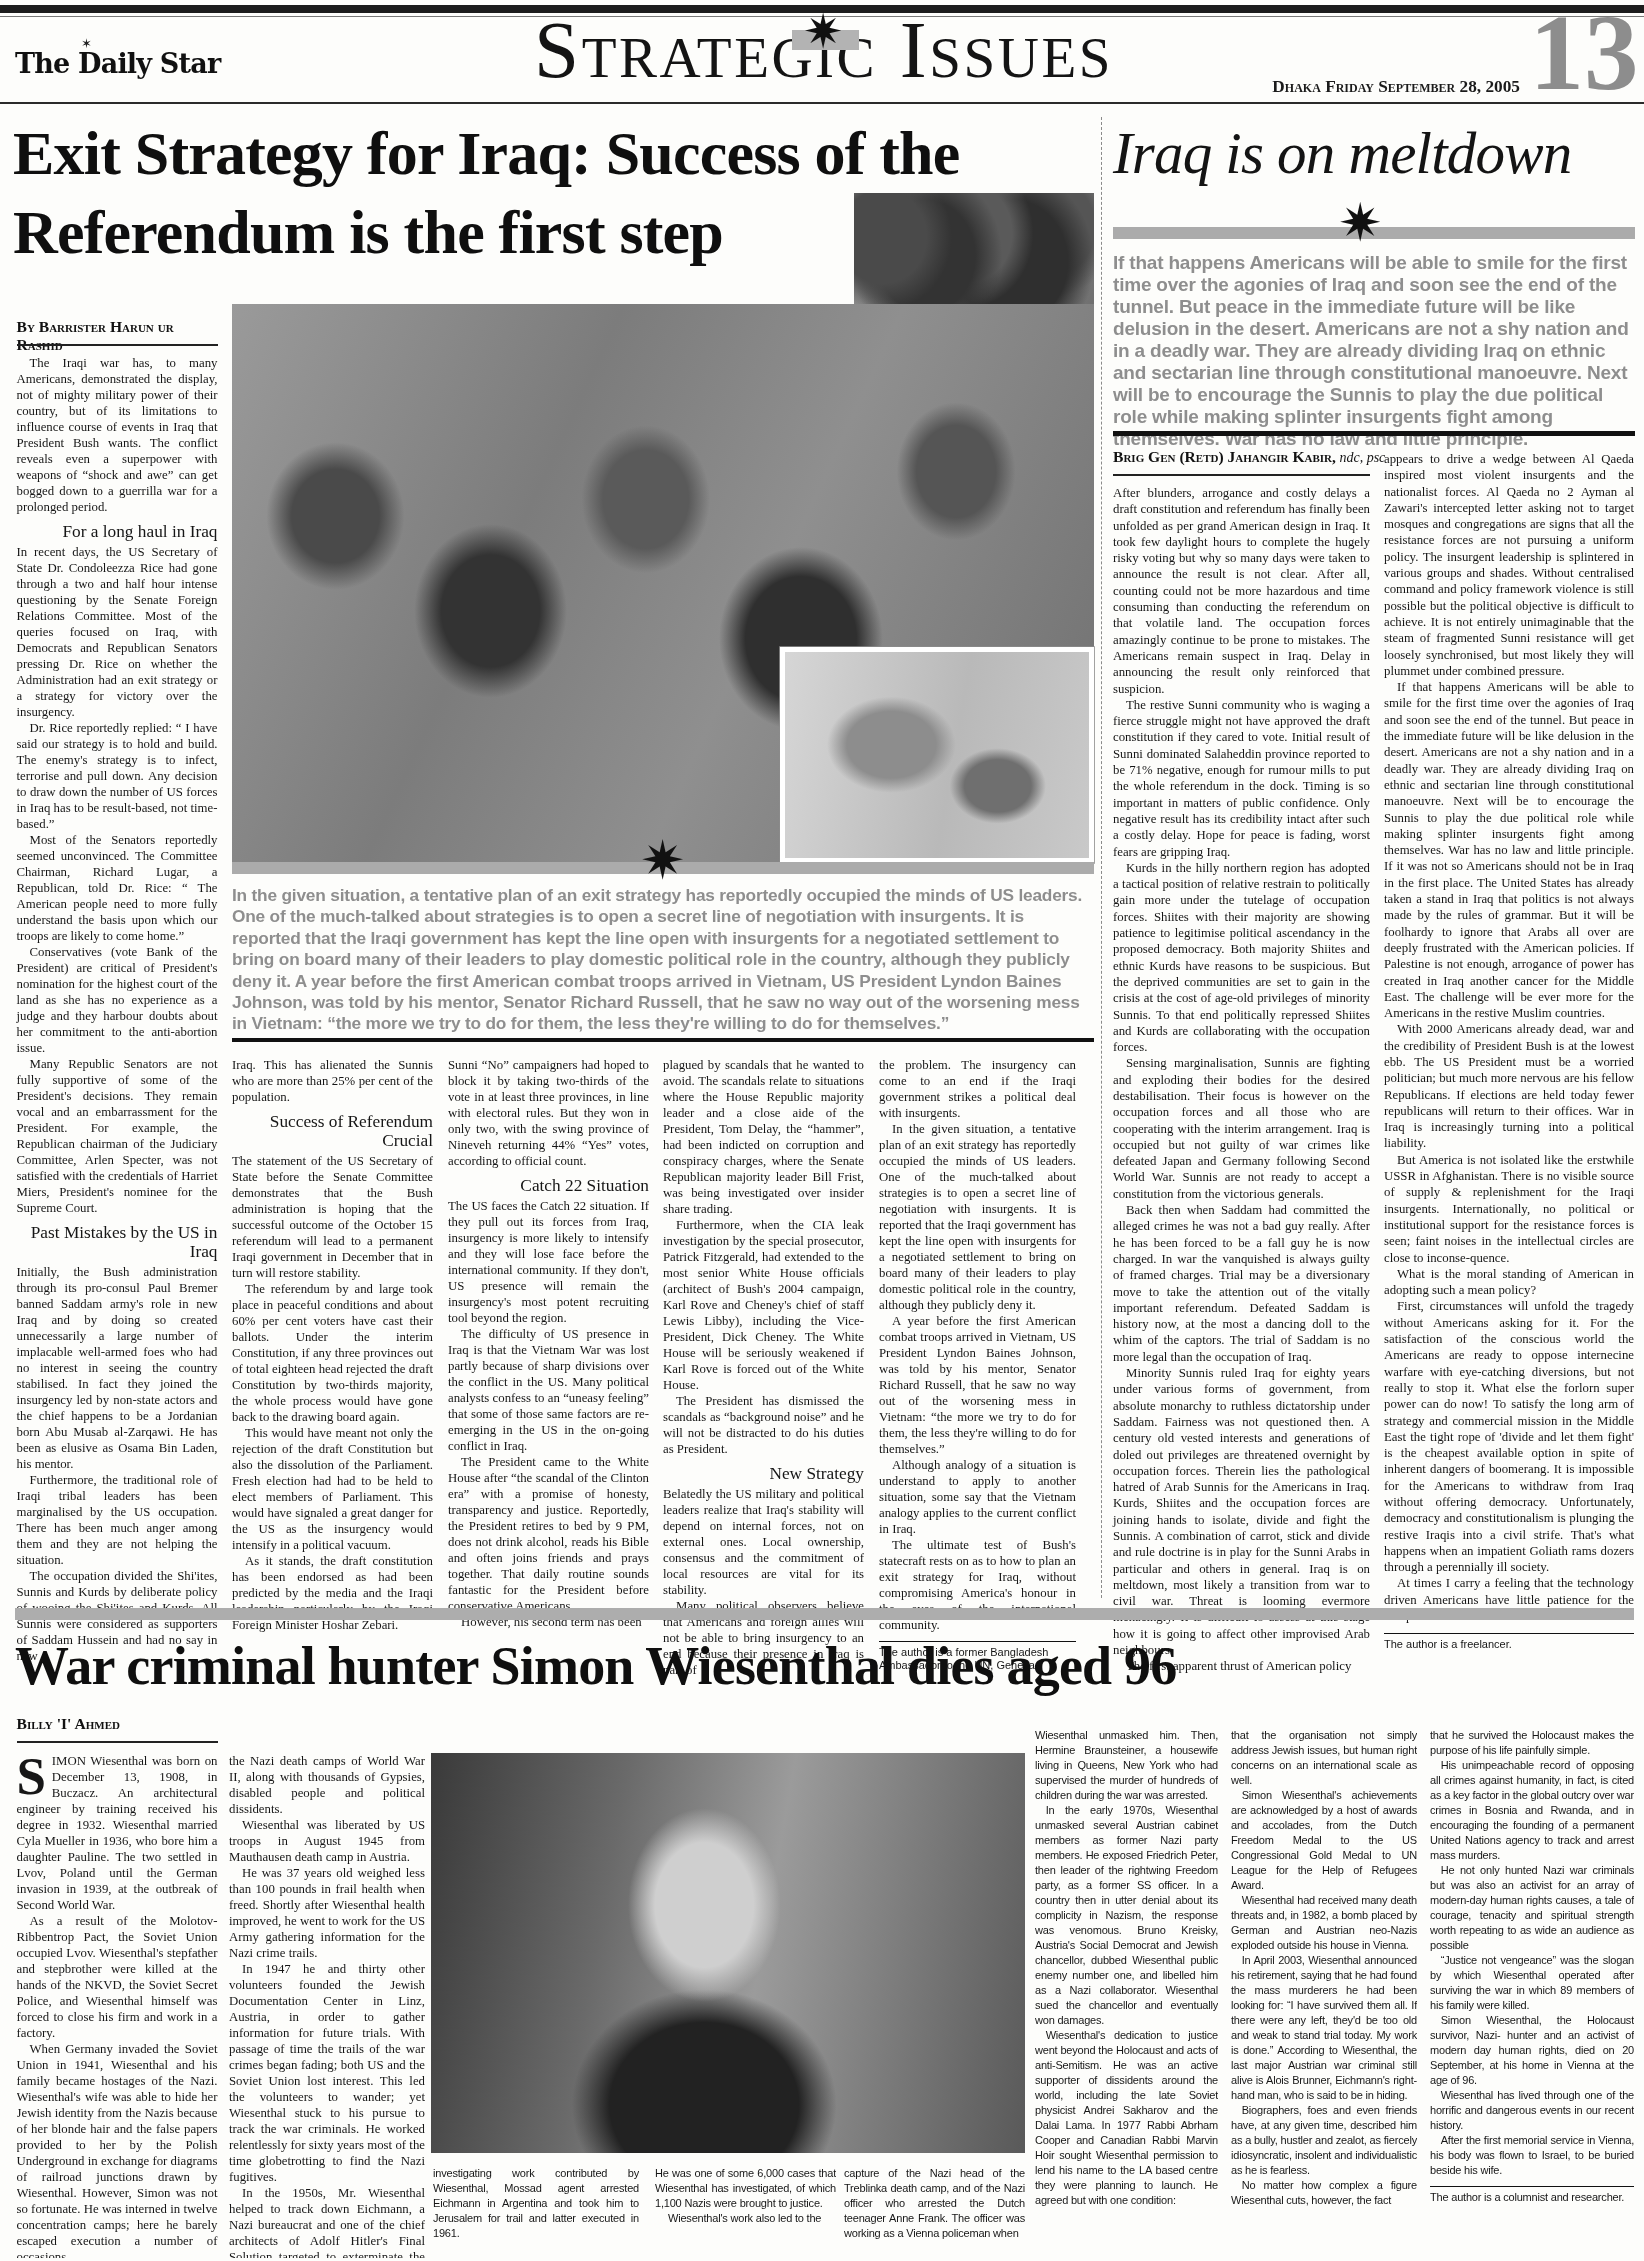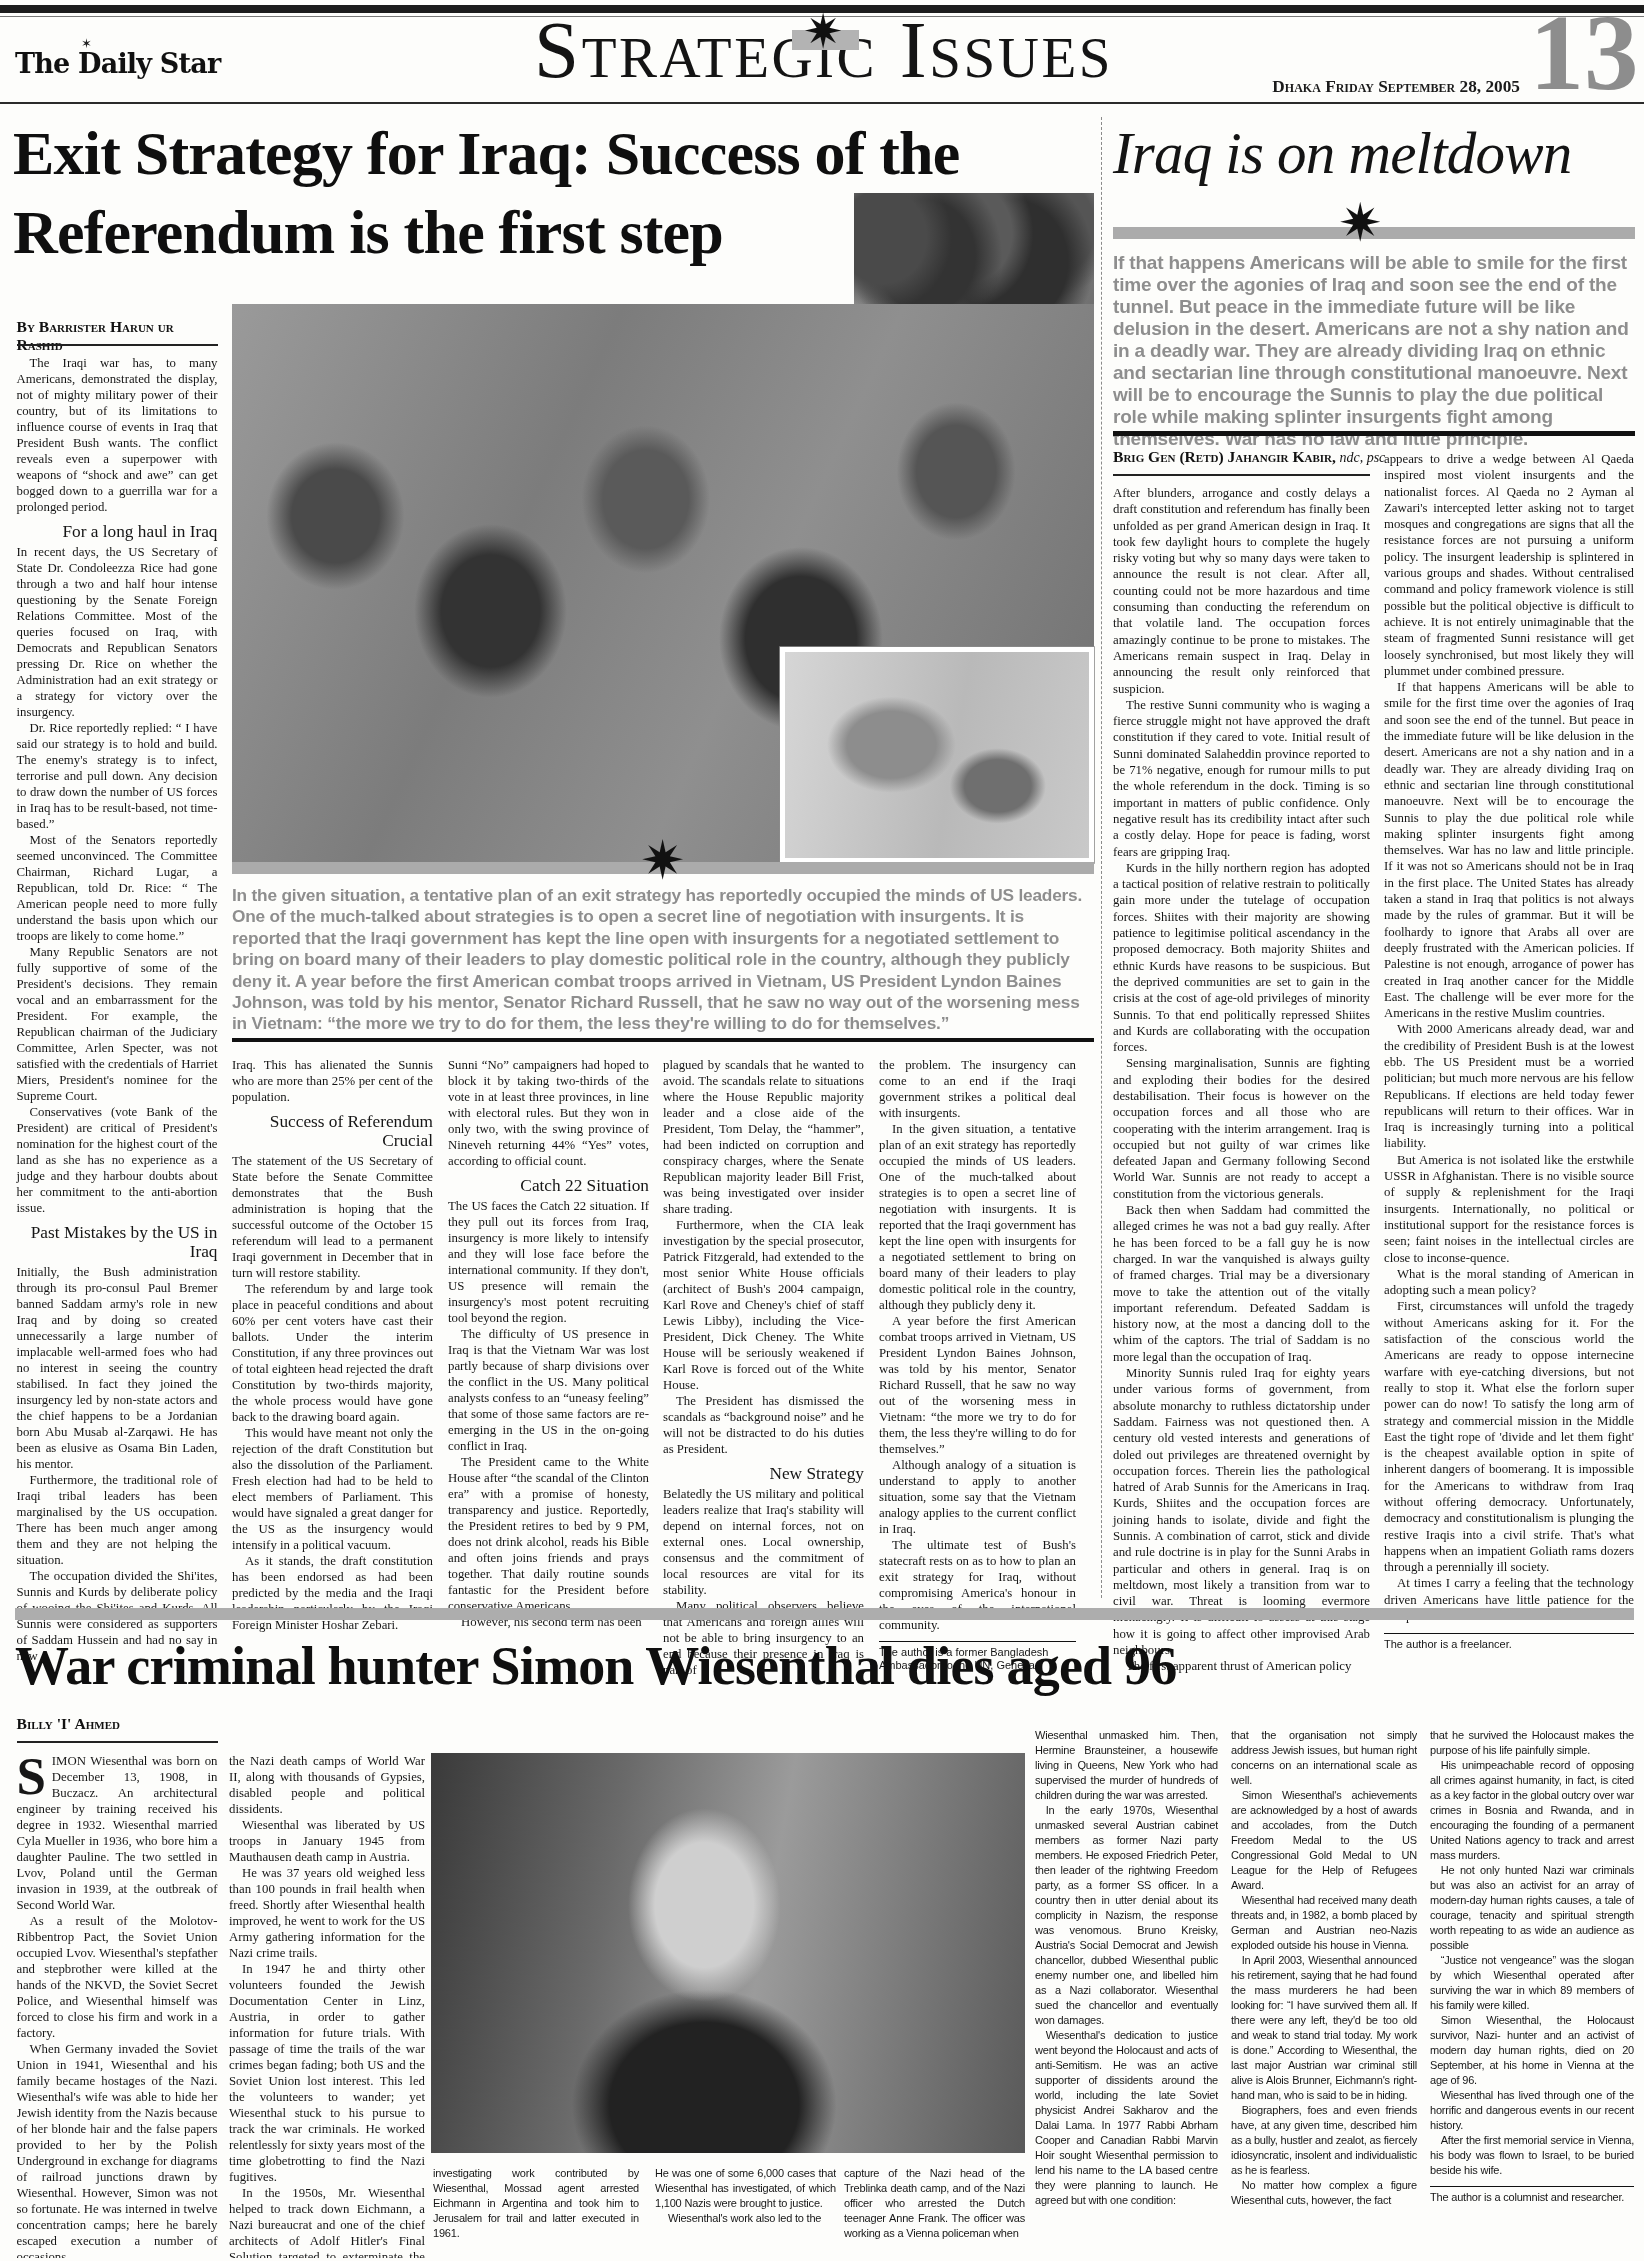--- a/index.html
+++ b/index.html
@@ -101,22 +101,22 @@
   <div class="abs star" style="left:640px;top:834px;font-size:54px;">✷</div>
   <div class="abs graytext" style="left:232px;top:885px;width:862px;">In the given situation, a tentative plan of an exit strategy has reportedly occupied the minds of US leaders. One of the much-talked about strategies is to open a secret line of negotiation with insurgents. It is reported that the Iraqi government has kept the line open with insurgents for a negotiated settlement to bring on board many of their leaders to play domestic political role in the country, although they publicly deny it. A year before the first American combat troops arrived in Vietnam, US President Lyndon Baines Johnson, was told by his mentor, Senator Richard Russell, that he saw no way out of the worsening mess in Vietnam: “the more we try to do for them, the less they're willing to do for themselves.”</div>
   <div class="abs black-rule" style="left:232px;top:1038px;width:862px;"></div>
 
   <div class="abs bcol" style="left:16.5px;top:355px;width:201px;">
       <p class="para">The Iraqi war has, to many Americans, demonstrated the display, not of mighty military power of their country, but of its limitations to influence course of events in Iraq that President Bush wants. The conflict reveals even a superpower with weapons of “shock and awe” can get bogged down to a guerrilla war for a prolonged period.</p>
       <h3 class="subhead">For a long haul in Iraq</h3>
       <p class="flush">In recent days, the US Secretary of State Dr. Condoleezza Rice had gone through a two and half hour intense questioning by the Senate Foreign Relations Committee. Most of the queries focused on Iraq, with Democrats and Republican Senators pressing Dr. Rice on whether the Administration had an exit strategy or a strategy for victory over the insurgency.</p>
       <p class="para">Dr. Rice reportedly replied: “ I have said our strategy is to hold and build. The enemy's strategy is to infect, terrorise and pull down. Any decision to draw down the number of US forces in Iraq has to be result-based, not time-based.”</p>
       <p class="para">Most of the Senators reportedly seemed unconvinced. The Committee Chairman, Richard Lugar, a Republican, told Dr. Rice: “ The American people need to more fully understand the basis upon which our troops are likely to come home.”</p>
+      <p class="para">Conservatives (vote Bank of the President) are critical of President's nomination for the highest court of the land as she has no experience as a judge and they harbour doubts about her commitment to the anti-abortion issue.</p>
       <p class="para">Many Republic Senators are not fully supportive of some of the President's decisions. They remain vocal and an embarrassment for the President.  For example, the Republican chairman of the Judiciary Committee, Arlen Specter, was not satisfied with the credentials of Harriet Miers, President's nominee for the Supreme Court.</p>
-      <p class="para">Conservatives (vote Bank of the President) are critical of President's nomination for the highest court of the land as she has no experience as a judge and they harbour doubts about her commitment to the anti-abortion issue.</p>
       <h3 class="subhead">Past Mistakes by the US in Iraq</h3>
       <p class="flush">Initially, the Bush administration through its pro-consul Paul Bremer banned Saddam army's role in new Iraq and by doing so created unnecessarily a large number of implacable well-armed foes who had no interest in seeing the country stabilised. In fact they joined the insurgency led by non-state actors and the chief happens to be a Jordanian born Abu Musab al-Zarqawi. He has been as elusive as Osama Bin Laden, his mentor.</p>
       <p class="para">Furthermore, the traditional role of Iraqi tribal leaders has been marginalised by the US occupation. There has been much anger among them and they are not helping the situation.</p>
       <p class="para">The occupation divided the Shi'ites, Sunnis and Kurds by deliberate policy of wooing the Shi'ites and Kurds. All Sunnis were considered as supporters of Saddam Hussein and had no say in new</p>
     </div>
   <div class="abs bcol" style="left:232px;top:1057px;width:201px;">
       <p class="flush">Iraq. This has alienated the Sunnis who are more than 25% per cent of the population.</p>
       <h3 class="subhead">Success of Referendum Crucial</h3>
       <p class="flush">The statement of the US Secretary of State before the Senate Committee demonstrates that the Bush administration is hoping that the successful outcome of the October 15 referendum will lead to a permanent Iraqi government in December that in turn will restore stability.</p>
       <p class="para">The referendum by and large took place in peaceful conditions and about 60% per cent voters have cast their ballots. Under the interim Constitution, if any three provinces out of total eighteen head rejected the draft Constitution by two-thirds majority, the whole process would have gone back to the drawing board again.</p>
@@ -189,21 +189,21 @@
 
   <div class="abs photo-portrait" style="left:431px;top:1753px;width:594px;height:400px;"></div>
 
   <div class="abs bcol" style="left:16.5px;top:1753px;width:201px;height:505px;overflow:hidden;">
       <p class="flush lead">SIMON Wiesenthal was born on December 13, 1908, in Buczacz. An architectural engineer by training received his degree in 1932. Wiesenthal married Cyla Mueller in 1936, who bore him a daughter Pauline. The two settled in Lvov, Poland until the German invasion in 1939, at the outbreak of Second World War.</p>
       <p class="para">As a result of the Molotov-Ribbentrop Pact, the Soviet Union occupied Lvov. Wiesenthal's stepfather and stepbrother were killed at the hands of the NKVD, the Soviet Secret Police, and Wiesenthal himself was forced to close his firm and work in a factory.</p>
       <p class="para">When Germany invaded the Soviet Union in 1941, Wiesenthal and his family became hostages of the Nazi. Wiesenthal's wife was able to hide her Jewish identity from the Nazis because of her blonde hair and the false papers provided to her by the Polish Underground in exchange for diagrams of railroad junctions drawn by Wiesenthal. However, Simon was not so fortunate. He was interned in twelve concentration camps; here he barely escaped execution a number of occasions.</p>
     </div>
   <div class="abs bcol" style="left:229px;top:1753px;width:196px;height:505px;overflow:hidden;">
       <p class="flush">the Nazi death camps of World War II, along with thousands of Gypsies, disabled people and political dissidents.</p>
-      <p class="para">Wiesenthal was liberated by US troops in January 1945 from Mauthausen death camp in Austria.</p>
+      <p class="para">Wiesenthal was liberated by US troops in August 1945 from Mauthausen death camp in Austria.</p>
       <p class="para">He was 37 years old weighed less than 100 pounds in frail health when freed. Shortly after Wiesenthal health improved, he went to work for the US Army gathering information for the Nazi crime trails.</p>
       <p class="para">In 1947 he and thirty other volunteers founded the Jewish Documentation Center in Linz, Austria, in order to gather information for future trials. With passage of time the trails of the war crimes began fading; both US and the Soviet Union lost interest. This led the volunteers to wander; yet Wiesenthal stuck to his pursue to track the war criminals. He worked relentlessly for sixty years most of the time globetrotting to find the Nazi fugitives.</p>
       <p class="para">In the 1950s, Mr. Wiesenthal helped to track down Eichmann, a Nazi bureaucrat and one of the chief architects of Adolf Hitler's Final Solution targeted to exterminate the Jews, in Argentina.</p>
     </div>
 
   <div class="abs bcol a3under" style="left:433px;top:2166px;width:206px;height:92px;overflow:hidden;">
       <p class="flush">investigating work contributed by Wiesenthal, Mossad agent arrested Eichmann in Argentina and took him to Jerusalem for trail and latter executed in 1961.</p>
     </div>
   <div class="abs bcol a3under" style="left:655px;top:2166px;width:181px;height:92px;overflow:hidden;">
       <p class="flush">He was one of some 6,000 cases that Wiesenthal has investigated, of which 1,100 Nazis were brought to justice.</p>

